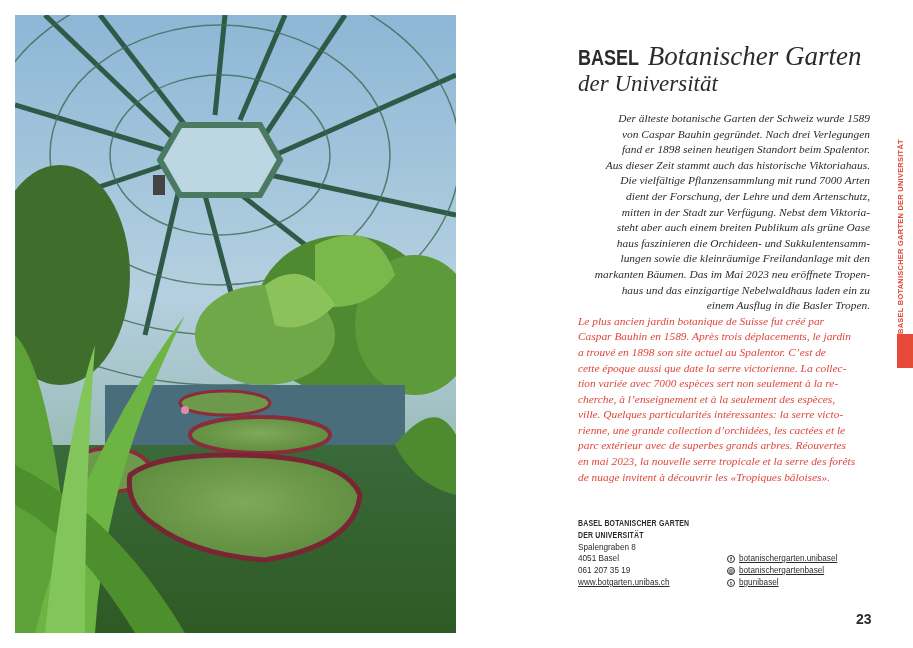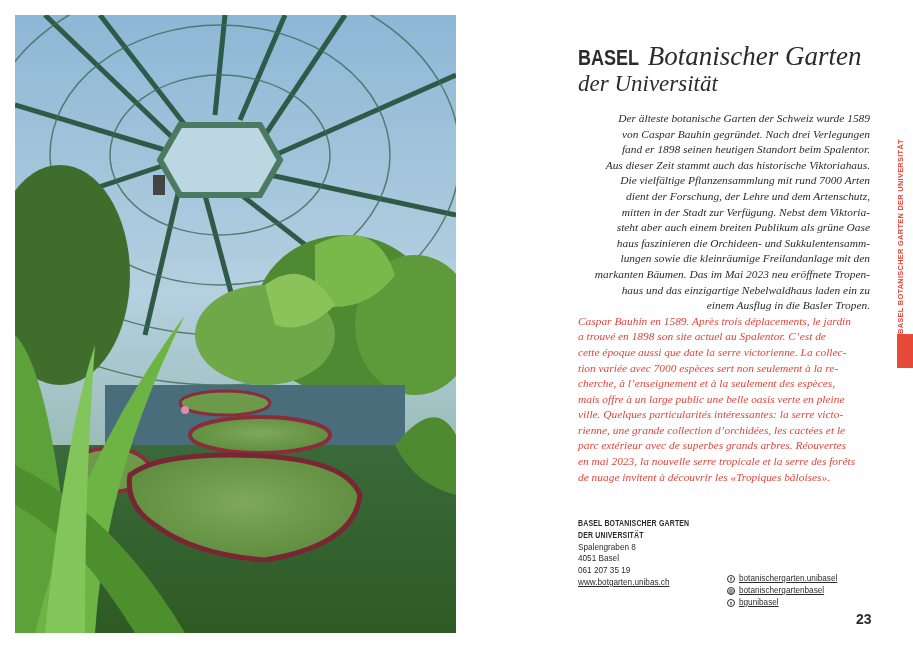--- a/index.html
+++ b/index.html
@@ -15,21 +15,21 @@
 
   .body-text { position:absolute; left:578px; top:111px; width:292px; font-family:"Liberation Serif", serif; font-style:italic; font-size:11.4px; line-height:15.6px; }
   .body-de { color:#2b2b2b;text-align:right; }
   .body-fr { color:#e0453a; }
   .body-text .line { display:block; white-space:nowrap; }
 
   .info { position:absolute; left:578px; top:518px; font-family:"Liberation Sans", sans-serif; font-size:8.2px; line-height:11.8px; color:#2b2b2b; }
   .info .strong { font-weight:bold; transform:scaleX(0.85); transform-origin:left center; display:inline-block; letter-spacing:0.2px; }
   .info .link { text-decoration:underline; color:#2b2b2b; cursor:pointer; }
 
-  .social { position:absolute; left:727px; top:553px; font-family:"Liberation Sans", sans-serif; font-size:8.2px; line-height:12px; color:#2b2b2b;margin-top:20px; }
+  .social { position:absolute; left:727px; top:553px; font-family:"Liberation Sans", sans-serif; font-size:8.2px; line-height:12px; color:#2b2b2b; }
   .social .row { display:flex; align-items:center; gap:4px; }
   .social .ico { width:8px; height:8px; border:1px solid #2b2b2b; border-radius:50%; display:inline-flex; align-items:center; justify-content:center; font-size:6px; font-weight:bold; line-height:1; box-sizing:border-box; }
   .social .link { text-decoration:underline; cursor:pointer; }
 
   .side-label { position:absolute; left:896px; top:334px; transform-origin:left top; transform:rotate(-90deg); font-family:"Liberation Sans", sans-serif; font-weight:bold; font-size:7.4px; color:#e0453a; white-space:nowrap; letter-spacing:0.3px; }
   .side-tab { position:absolute; left:897px; top:334px; width:16px; height:34px; background:#e84a3a; }
 
   .page-num { position:absolute; left:856px; top:611px; font-family:"Liberation Sans", sans-serif; font-weight:bold; font-size:14px; color:#2b2b2b; }
 </style>
 </head>
@@ -120,26 +120,26 @@
     <span class="line">dient der Forschung, der Lehre und dem Artenschutz,</span>
     <span class="line">mitten in der Stadt zur Verfügung. Nebst dem Viktoria-</span>
     <span class="line">steht aber auch einem breiten Publikum als grüne Oase</span>
     <span class="line">haus faszinieren die Orchideen- und Sukkulentensamm-</span>
     <span class="line">lungen sowie die kleinräumige Freilandanlage mit den</span>
     <span class="line">markanten Bäumen. Das im Mai 2023 neu eröffnete Tropen-</span>
     <span class="line">haus und das einzigartige Nebelwaldhaus laden ein zu</span>
     <span class="line">einem Ausflug in die Basler Tropen.</span>
   </div>
   <div class="body-fr">
+    <span class="line">Le plus ancien jardin botanique de Suisse fut créé par</span>
     <span class="line">Caspar Bauhin en 1589. Après trois déplacements, le jardin</span>
     <span class="line">a trouvé en 1898 son site actuel au Spalentor. C’est de</span>
     <span class="line">cette époque aussi que date la serre victorienne. La collec-</span>
     <span class="line">tion variée avec 7000 espèces sert non seulement à la re-</span>
     <span class="line">cherche, à l’enseignement et à la seulement des espèces,</span>
-    <span class="line">mais offre à un large public une belle oasis verte en pleine</span>
     <span class="line">ville. Quelques particularités intéressantes: la serre victo-</span>
     <span class="line">rienne, une grande collection d’orchidées, les cactées et le</span>
     <span class="line">parc extérieur avec de superbes grands arbres. Réouvertes</span>
     <span class="line">en mai 2023, la nouvelle serre tropicale et la serre des forêts</span>
     <span class="line">de nuage invitent à découvrir les «Tropiques bâloises».</span>
   </div>
 </div>
 
 <div class="info">
   <div><span class="strong">BASEL  BOTANISCHER GARTEN</span></div>

